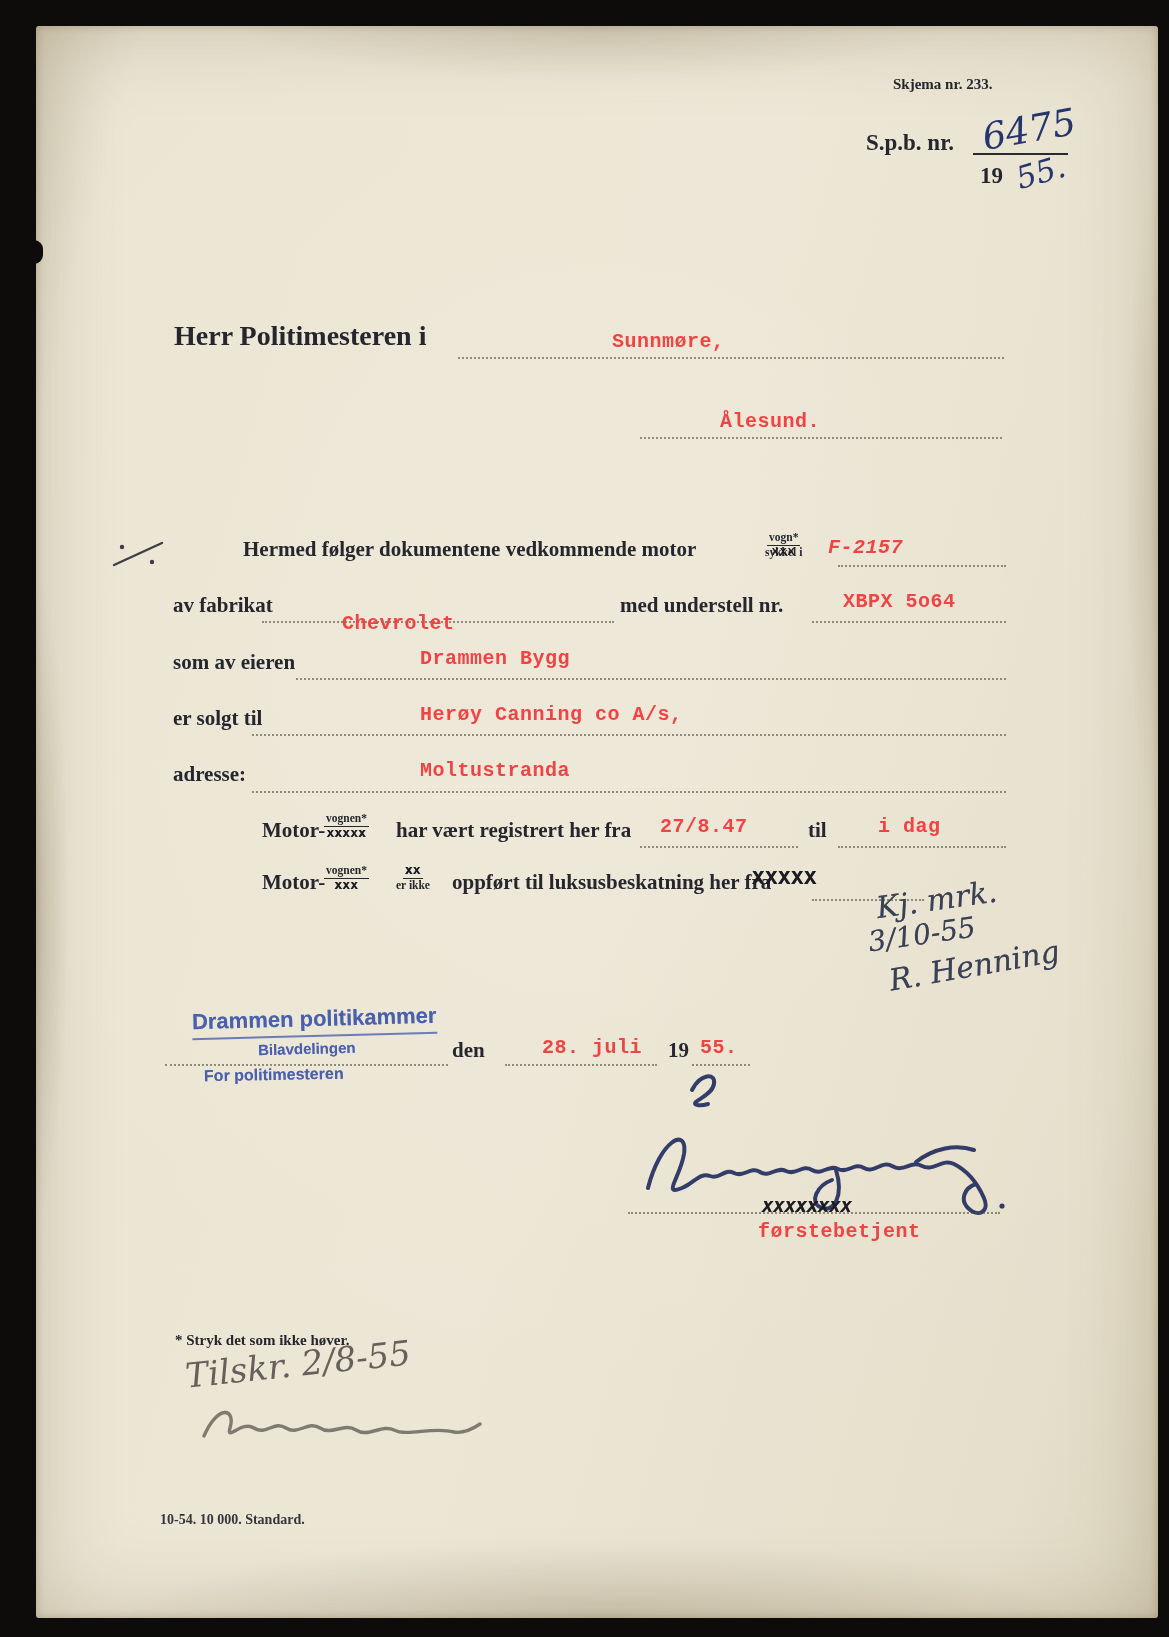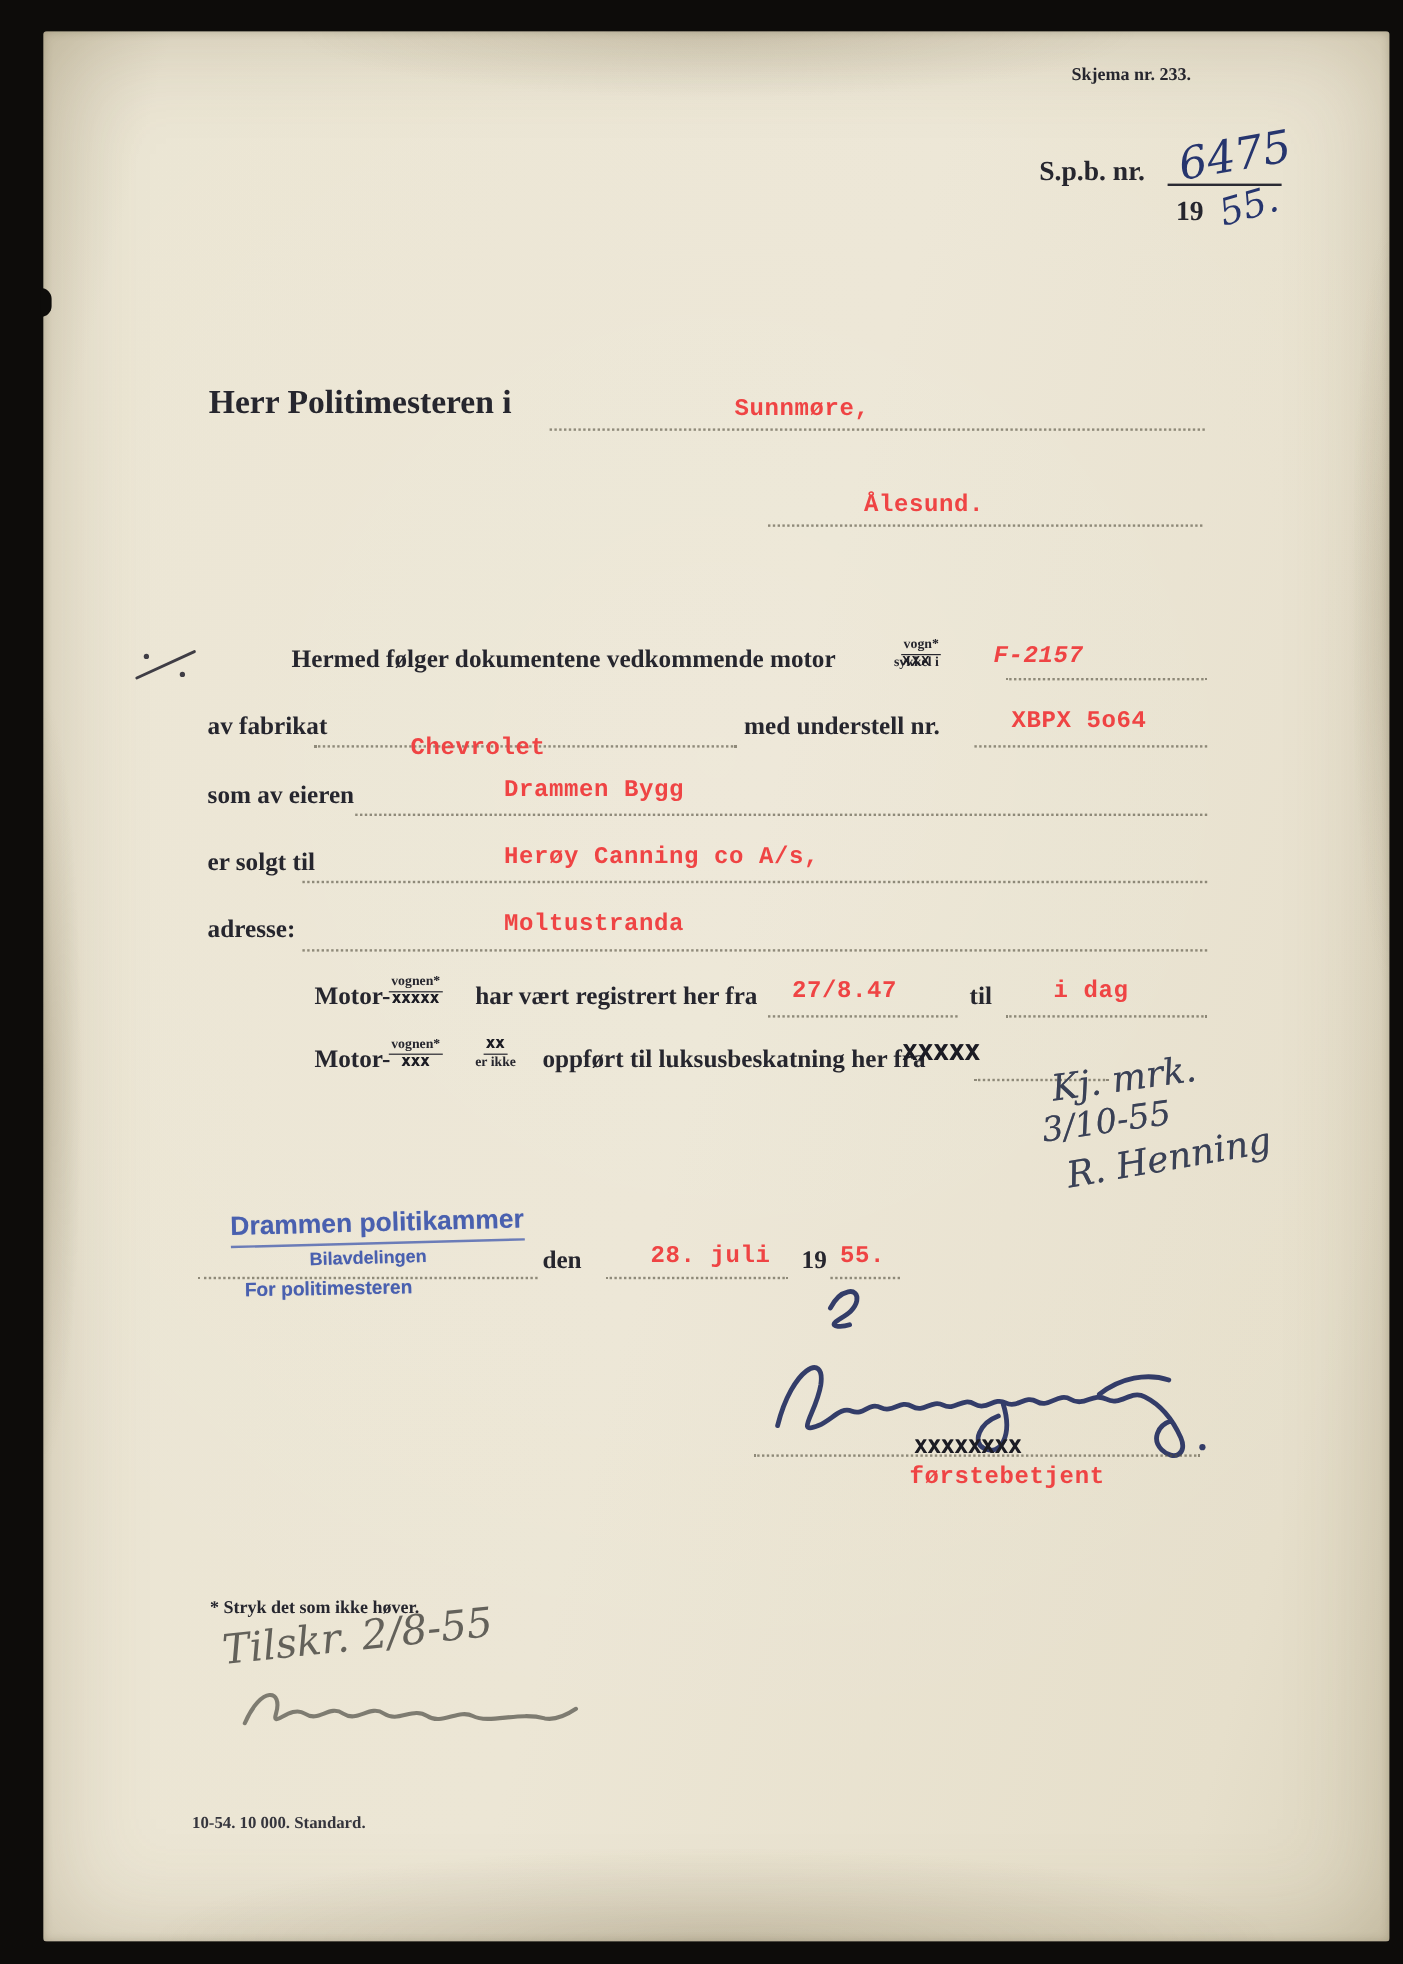--- a/index.html
+++ b/index.html
@@ -41,21 +41,21 @@
     text-shadow:.6px 0 0 #1c1c24; }
   svg.mark { position:absolute; overflow:visible; }
 </style>
 </head>
 <body>
 
 <div class="page">
   <div class="paper"></div>
   <div class="notch" style="left:34px;top:240px;width:9px;height:24px;border-radius:0 12px 12px 0;"></div>
 
-  <div class="printed" style="left:893px;top:55px;font-size:15px;">Skjema nr. 233.</div>
+  <div class="printed" style="left:893px;top:76px;font-size:15px;">Skjema nr. 233.</div>
 
   <div class="printed" style="left:866px;top:130px;font-size:23px;">S.p.b. nr.</div>
   <div class="hand blueink" style="left:982px;top:108px;font-size:37px;transform:rotate(-10deg);">6475</div>
   <div class="solidline" style="left:973px;top:153px;width:95px;"></div>
   <div class="printed" style="left:980px;top:163px;font-size:23px;">19</div>
   <div class="hand blueink" style="left:1016px;top:154px;font-size:31px;transform:rotate(-16deg);">55.</div>
 
   <div class="printed" style="left:174px;top:320px;font-size:28px;">Herr Politimesteren i</div>
   <div class="dot" style="left:458px;top:357px;width:546px;"></div>
   <div class="typed" style="left:612px;top:330px;">Sunnmøre,</div>
@@ -63,21 +63,21 @@
   <div class="dot" style="left:640px;top:437px;width:362px;"></div>
   <div class="typed" style="left:708px;top:410px;margin-left:12px;">Ålesund.</div>
 
   <svg class="mark" style="left:110px;top:538px;" width="58" height="34" viewBox="0 0 58 34">
     <path d="M4 27 L52 5" stroke="#3f3d45" stroke-width="2.4" fill="none" stroke-linecap="round"></path>
     <circle cx="12" cy="9" r="2.2" fill="#3f3d45"></circle>
     <circle cx="42" cy="24" r="2.2" fill="#3f3d45"></circle>
   </svg>
 
   <div class="printed" style="left:243px;top:537px;font-size:21px;">Hermed følger dokumentene vedkommende motor</div>
-  <div class="stack" style="left:743px;top:531px;align-items:flex-end;">
+  <div class="stack" style="left:763px;top:531px;">
     <span class="top">vogn*</span>
     <span class="bot">
       <span>sykkel i</span>
       <span class="over">XXX</span>
     </span>
   </div>
   <div class="typed" style="left:828px;top:536px;font-style:italic;">F-2157</div>
   <div class="dot" style="left:838px;top:565px;width:168px;"></div>
 
   <div class="printed" style="left:173px;top:593px;font-size:21px;">av fabrikat</div>
@@ -145,21 +145,21 @@
     <g stroke="#202b5e" stroke-width="4" fill="none" stroke-linecap="round" opacity="0.9">
       <path d="M96 34 C104 18 120 16 118 28 C116 38 104 42 100 46 C96 50 106 50 112 48"></path>
       <path d="M52 132 C64 84 92 70 88 98 C84 122 66 140 86 132 C98 127 104 116 114 120 C124 124 128 112 138 117 C148 122 154 110 164 116 C174 122 180 110 190 115 C200 120 206 108 216 114 C226 120 232 108 242 113 C252 118 258 106 268 112 C278 118 286 104 296 110 C308 117 314 104 326 110 C338 116 346 102 358 108 C370 114 380 124 388 142 C394 156 382 162 372 152 C364 144 368 132 380 128"></path>
       <path d="M240 114 C248 140 238 158 224 151 C214 146 220 130 236 124"></path>
       <path d="M320 106 C338 92 360 88 378 94"></path>
       <circle cx="406" cy="150" r="2.6" fill="#202b5e" stroke="none"></circle>
     </g>
   </svg>
   <div class="dot" style="left:628px;top:1212px;width:372px;"></div>
 
-  <div class="typed xbold" style="left:762px;top:1198px;font-size:17px;">XXXXXXXX</div>
+  <div class="typed xbold" style="left:762px;top:1198px;font-size:17px;font-style:italic;">XXXXXXXX</div>
   <div class="typed" style="left:758px;top:1220px;">førstebetjent</div>
 
   <div class="printed" style="left:175px;top:1332px;font-size:15px;">* Stryk det som ikke høver.</div>
 
   <div class="hand pencil" style="left:185px;top:1344px;font-size:34px;transform:rotate(-6deg);">Tilskr. 2/8-55</div>
   <svg class="mark" style="left:192px;top:1386px;" width="300" height="72" viewBox="0 0 300 72">
     <path d="M12 50 C26 18 44 22 38 42 C34 56 50 34 62 42 C74 50 82 34 94 42 C106 50 116 34 128 42 C140 50 152 36 164 44 C176 52 190 38 202 44 C216 51 240 40 262 46 C272 48 282 42 288 38" stroke="#6b685f" stroke-width="3.4" fill="none" stroke-linecap="round" opacity="0.85"></path>
   </svg>
 
   <div class="printed" style="left:160px;top:1512px;font-size:14px;font-weight:700;color:#35353d;">10-54. 10 000. Standard.</div>

